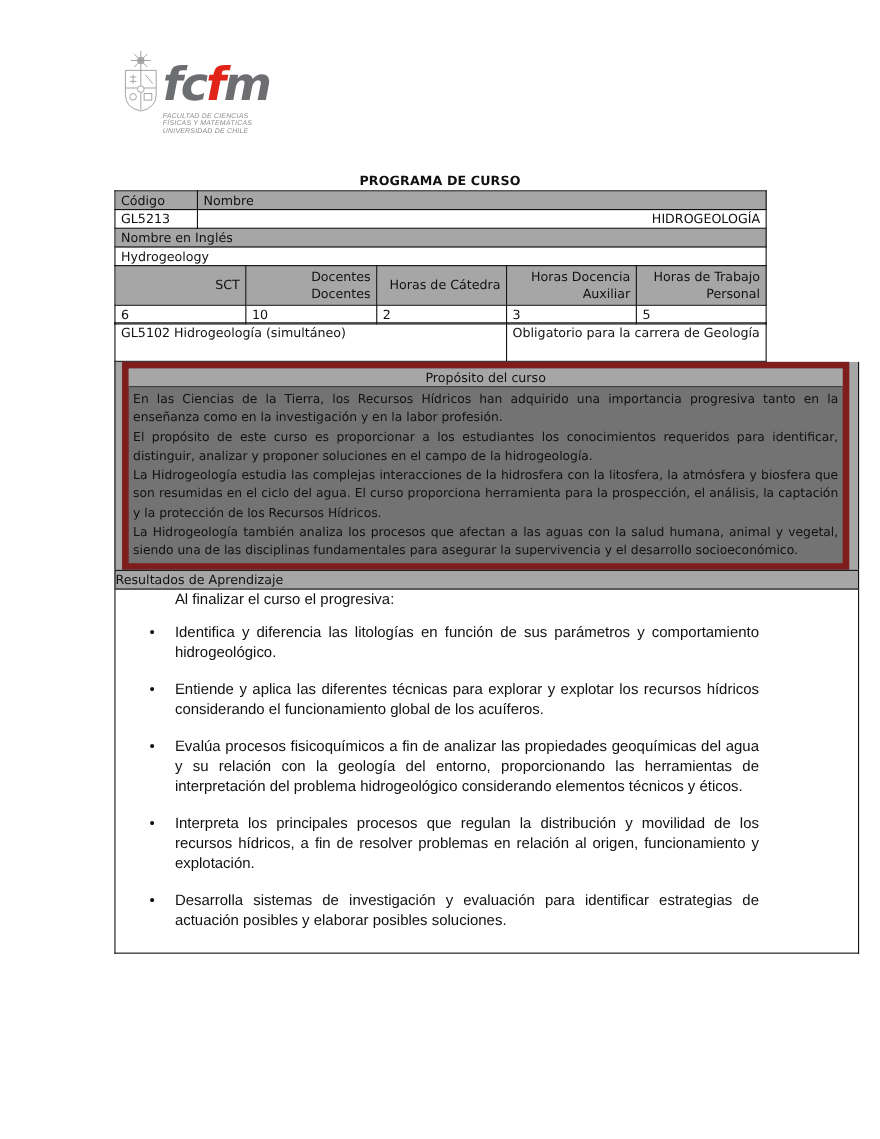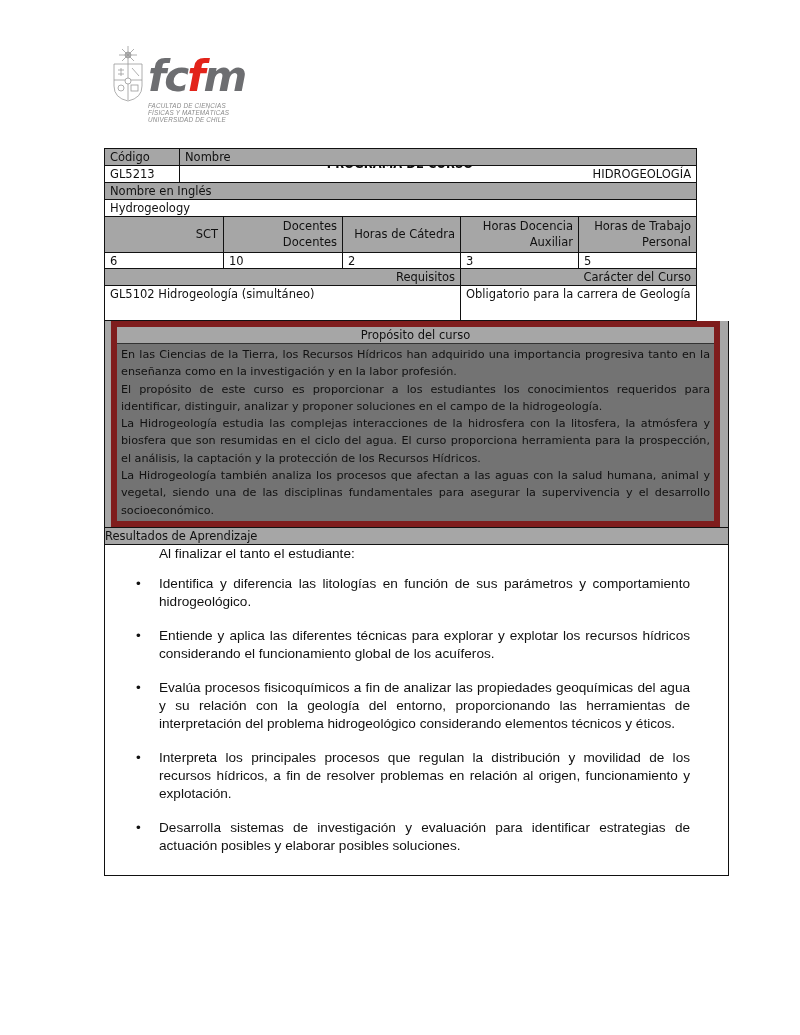--- a/index.html
+++ b/index.html
@@ -12,21 +12,21 @@
   .logo-word { position:absolute; left:38px; top:10px; font-family:"DejaVu Sans", sans-serif;
                font-size:42px; font-weight:bold; letter-spacing:-2px; line-height:42px; color:#6d6e71; }
   .logo-word .red { color:#e2231a; }
   .logo-sub { position:absolute; left:38px; top:56px; font-size:6.3px; line-height:7px;
               color:#8a8a8a; letter-spacing:0.2px; white-space:nowrap; }
 
   .doc-title { position:absolute; left:0; width:800px; top:125px; text-align:center;
                font-family:"DejaVu Sans", sans-serif; font-weight:bold; font-size:11.5px; letter-spacing:0.1px;margin-top:32px; }
 
   
-  .sheet { position:absolute; left:104px; top:148px; width:625px; }
+  .sheet { position:absolute; left:104px; top:173px; width:677px; }
   table.grid { border-collapse:collapse; width:593px; table-layout:fixed;
                font-family:"DejaVu Sans", sans-serif; font-size:11.5px; }
   table.grid td { border:1.5px solid #111; padding:0 5px; height:16px; line-height:16px; vertical-align:middle; }
   .hdr td, td.hdr { background:#a6a6a6; }
   .center { text-align:right;margin-top:24px; }
   .two-line { line-height:16px; }
 
   
   .purpose-frame { border-left:1.5px solid #111; border-right:1.5px solid #111; background:#a6a6a6;
                    padding:0 8px 0 6px; }
@@ -127,24 +127,20 @@
     </tr>
   </tbody>
     </table>
 
   <table class="grid" style="margin-top:-1.5px">
     <colgroup>
         <col style="width:356px">
         <col>
       </colgroup>
     <tbody>
-        <tr class="hdr">
-      <td class="center">Requisitos</td>
-      <td class="center">Carácter del Curso</td>
-    </tr>
     <tr style="height:35px">
       <td style="vertical-align:top">GL5102 Hidrogeología (simultáneo)</td>
       <td style="vertical-align:top;line-height:17px">Obligatorio para la carrera de Geología</td>
     </tr>
   </tbody>
     </table>
 
   <div class="purpose-frame">
     <div class="purpose-inner">
       <div class="purpose-head">Propósito del curso</div>
@@ -152,21 +148,21 @@
         <p>En las Ciencias de la Tierra, los Recursos Hídricos han adquirido una importancia progresiva tanto en la enseñanza como en la investigación y en la labor profesión.</p>
         <p>El propósito de este curso es proporcionar a los estudiantes los conocimientos requeridos para identificar, distinguir, analizar  y proponer soluciones en el campo de la hidrogeología.</p>
         <p>La Hidrogeología estudia las complejas interacciones de la hidrosfera  con la litosfera, la atmósfera y biosfera que son resumidas en el ciclo del agua. El curso proporciona herramienta para la prospección, el análisis, la captación y la protección de los Recursos Hídricos.</p>
         <p>La Hidrogeología también analiza los procesos que afectan a las aguas con la salud humana, animal y  vegetal, siendo una de las disciplinas fundamentales para asegurar la supervivencia y el desarrollo socioeconómico.</p>
       </div>
     </div>
   </div>
 
   <div class="results-head">Resultados de Aprendizaje</div>
   <div class="results-body">
-    <div class="results-intro">Al finalizar el tanto el estudiante:</div>
+    <div class="results-intro">Al finalizar el curso el progresiva:</div>
     <ul class="outcomes">
       <li><span class="bullet">•</span><span>Identifica y diferencia las litologías en función de sus parámetros y comportamiento hidrogeológico.</span></li>
       <li><span class="bullet">•</span><span>Entiende y aplica las diferentes técnicas para explorar y explotar los recursos hídricos considerando el funcionamiento global de los acuíferos.</span></li>
       <li><span class="bullet">•</span><span>Evalúa procesos fisicoquímicos a fin de analizar las propiedades geoquímicas del agua y su relación con la geología del entorno, proporcionando las herramientas de interpretación del problema hidrogeológico considerando elementos técnicos y éticos.</span></li>
       <li><span class="bullet">•</span><span>Interpreta los principales procesos que regulan la distribución y movilidad de los recursos hídricos, a fin de resolver problemas en relación al origen, funcionamiento y explotación.</span></li>
       <li><span class="bullet">•</span><span>Desarrolla sistemas de investigación y evaluación para identificar estrategias de actuación posibles y elaborar posibles soluciones.</span></li>
     </ul>
   </div>
 </div>
 

